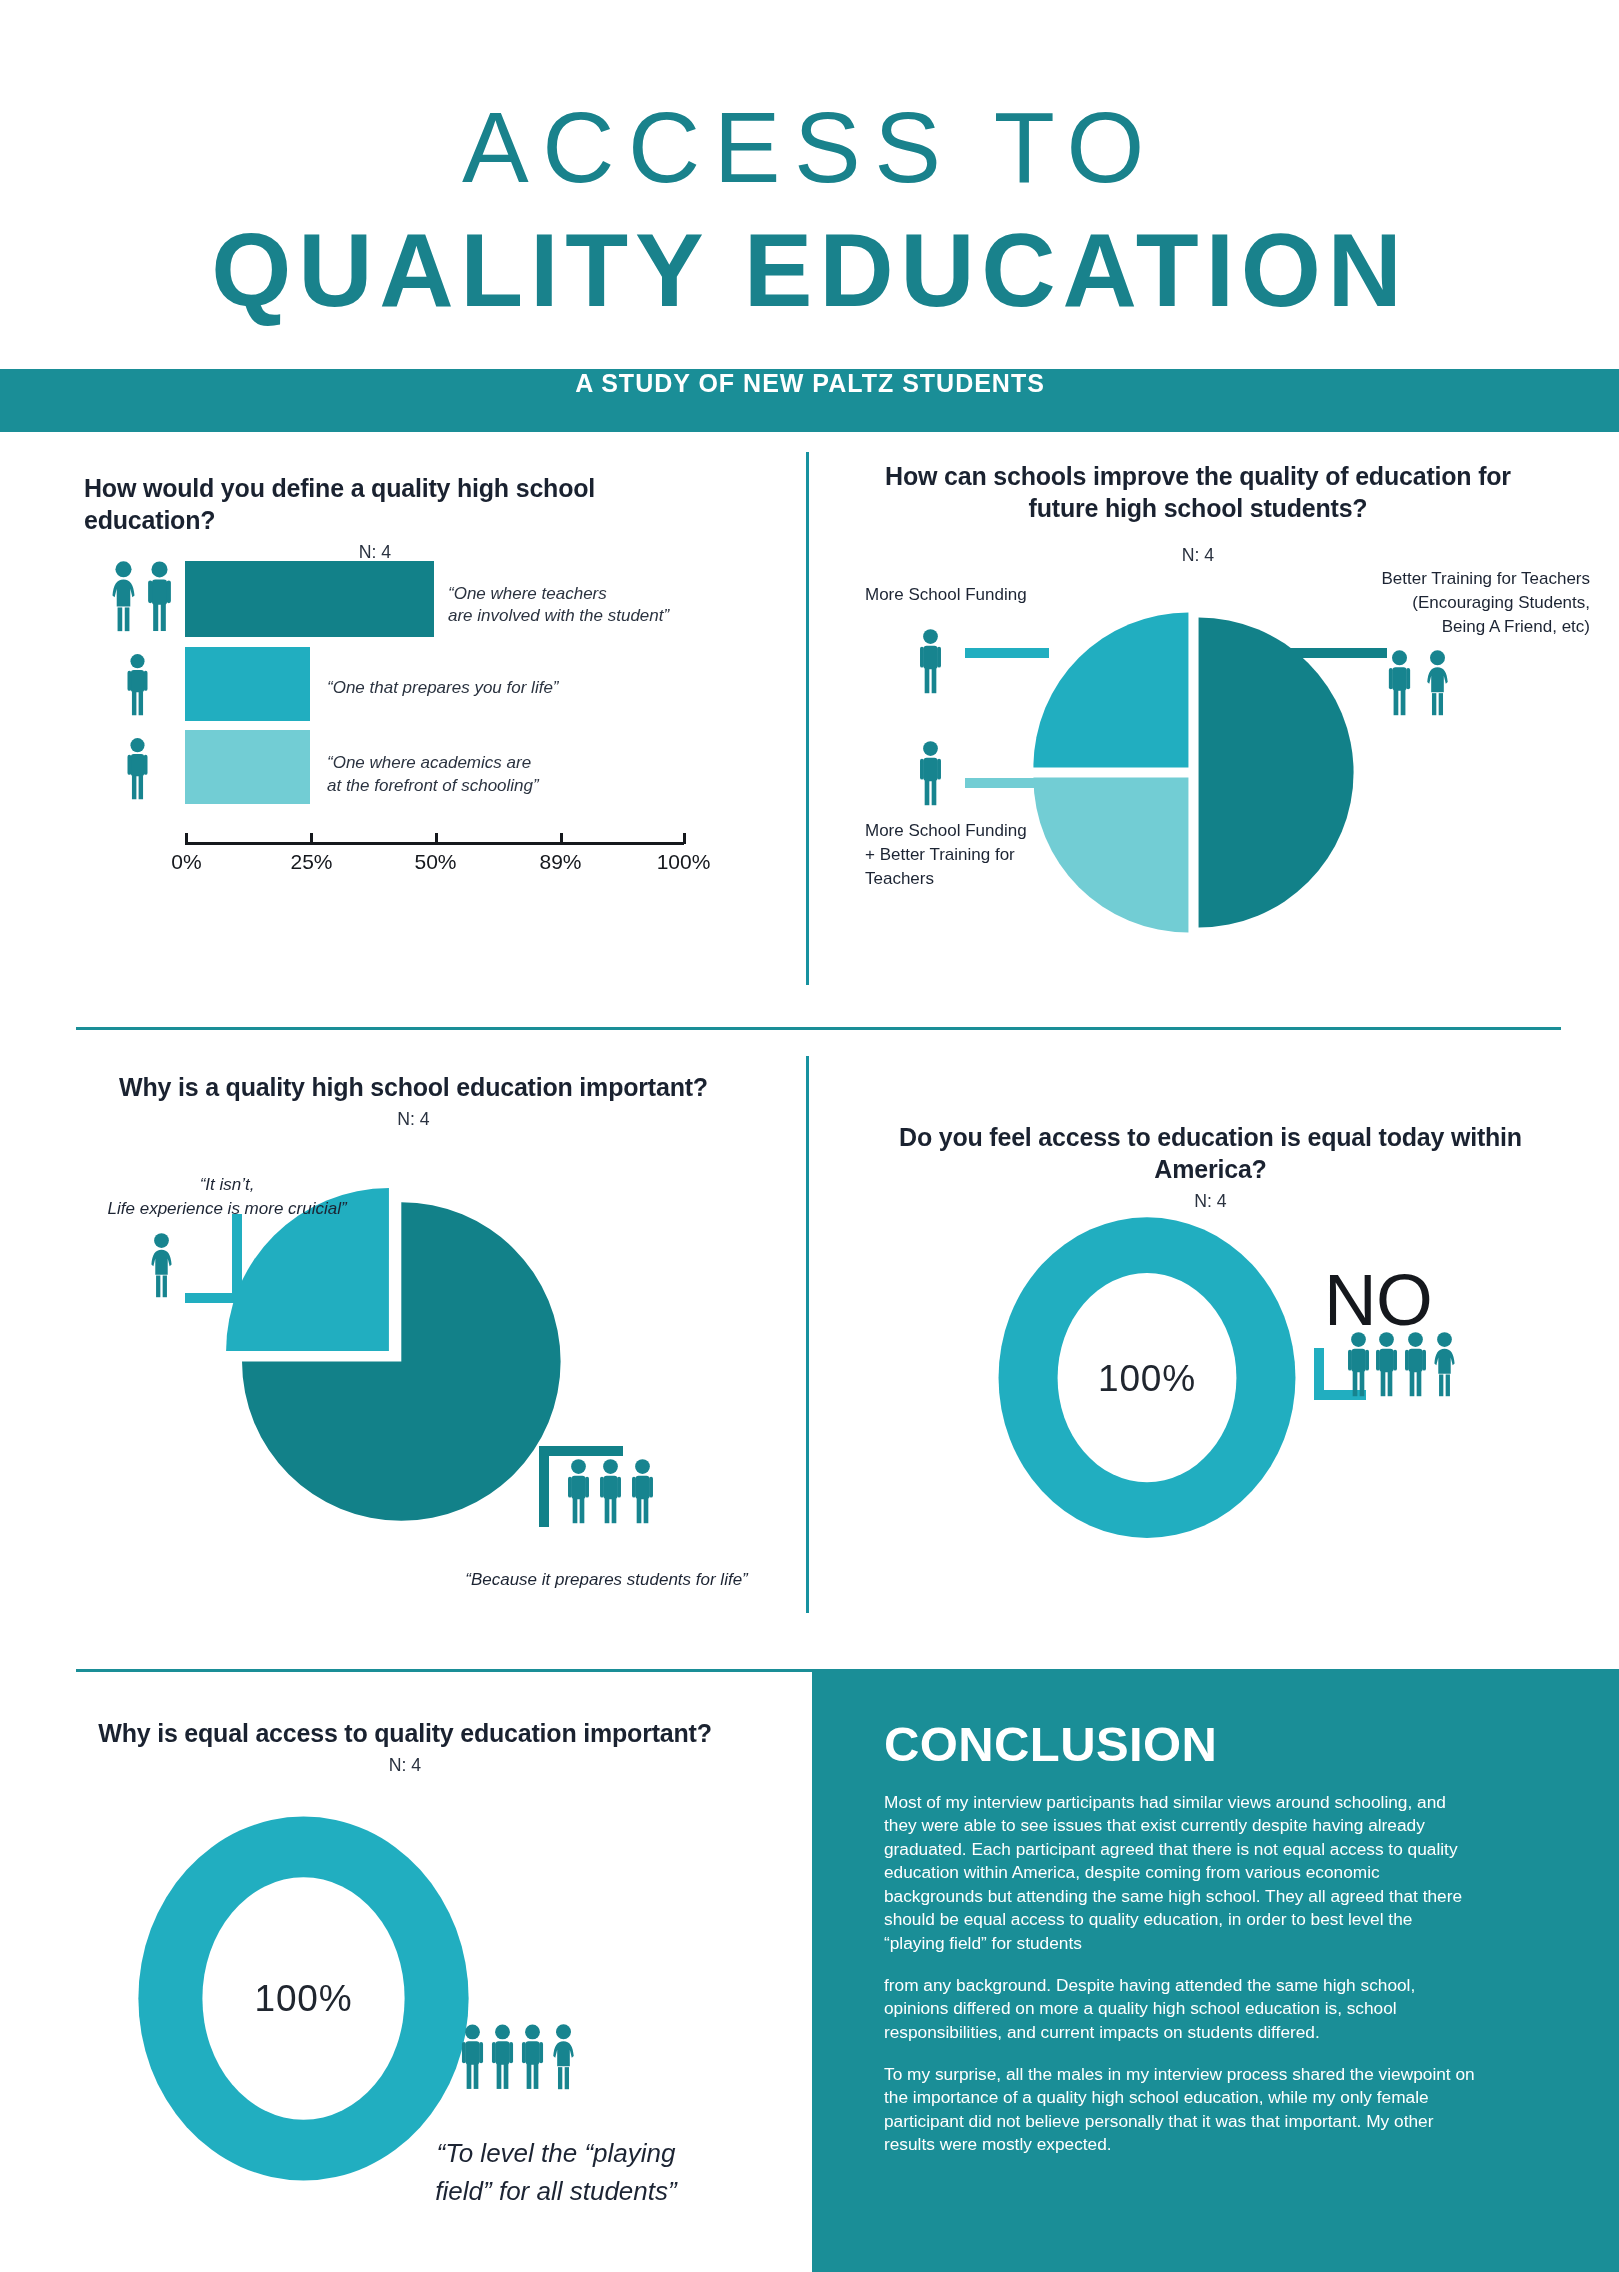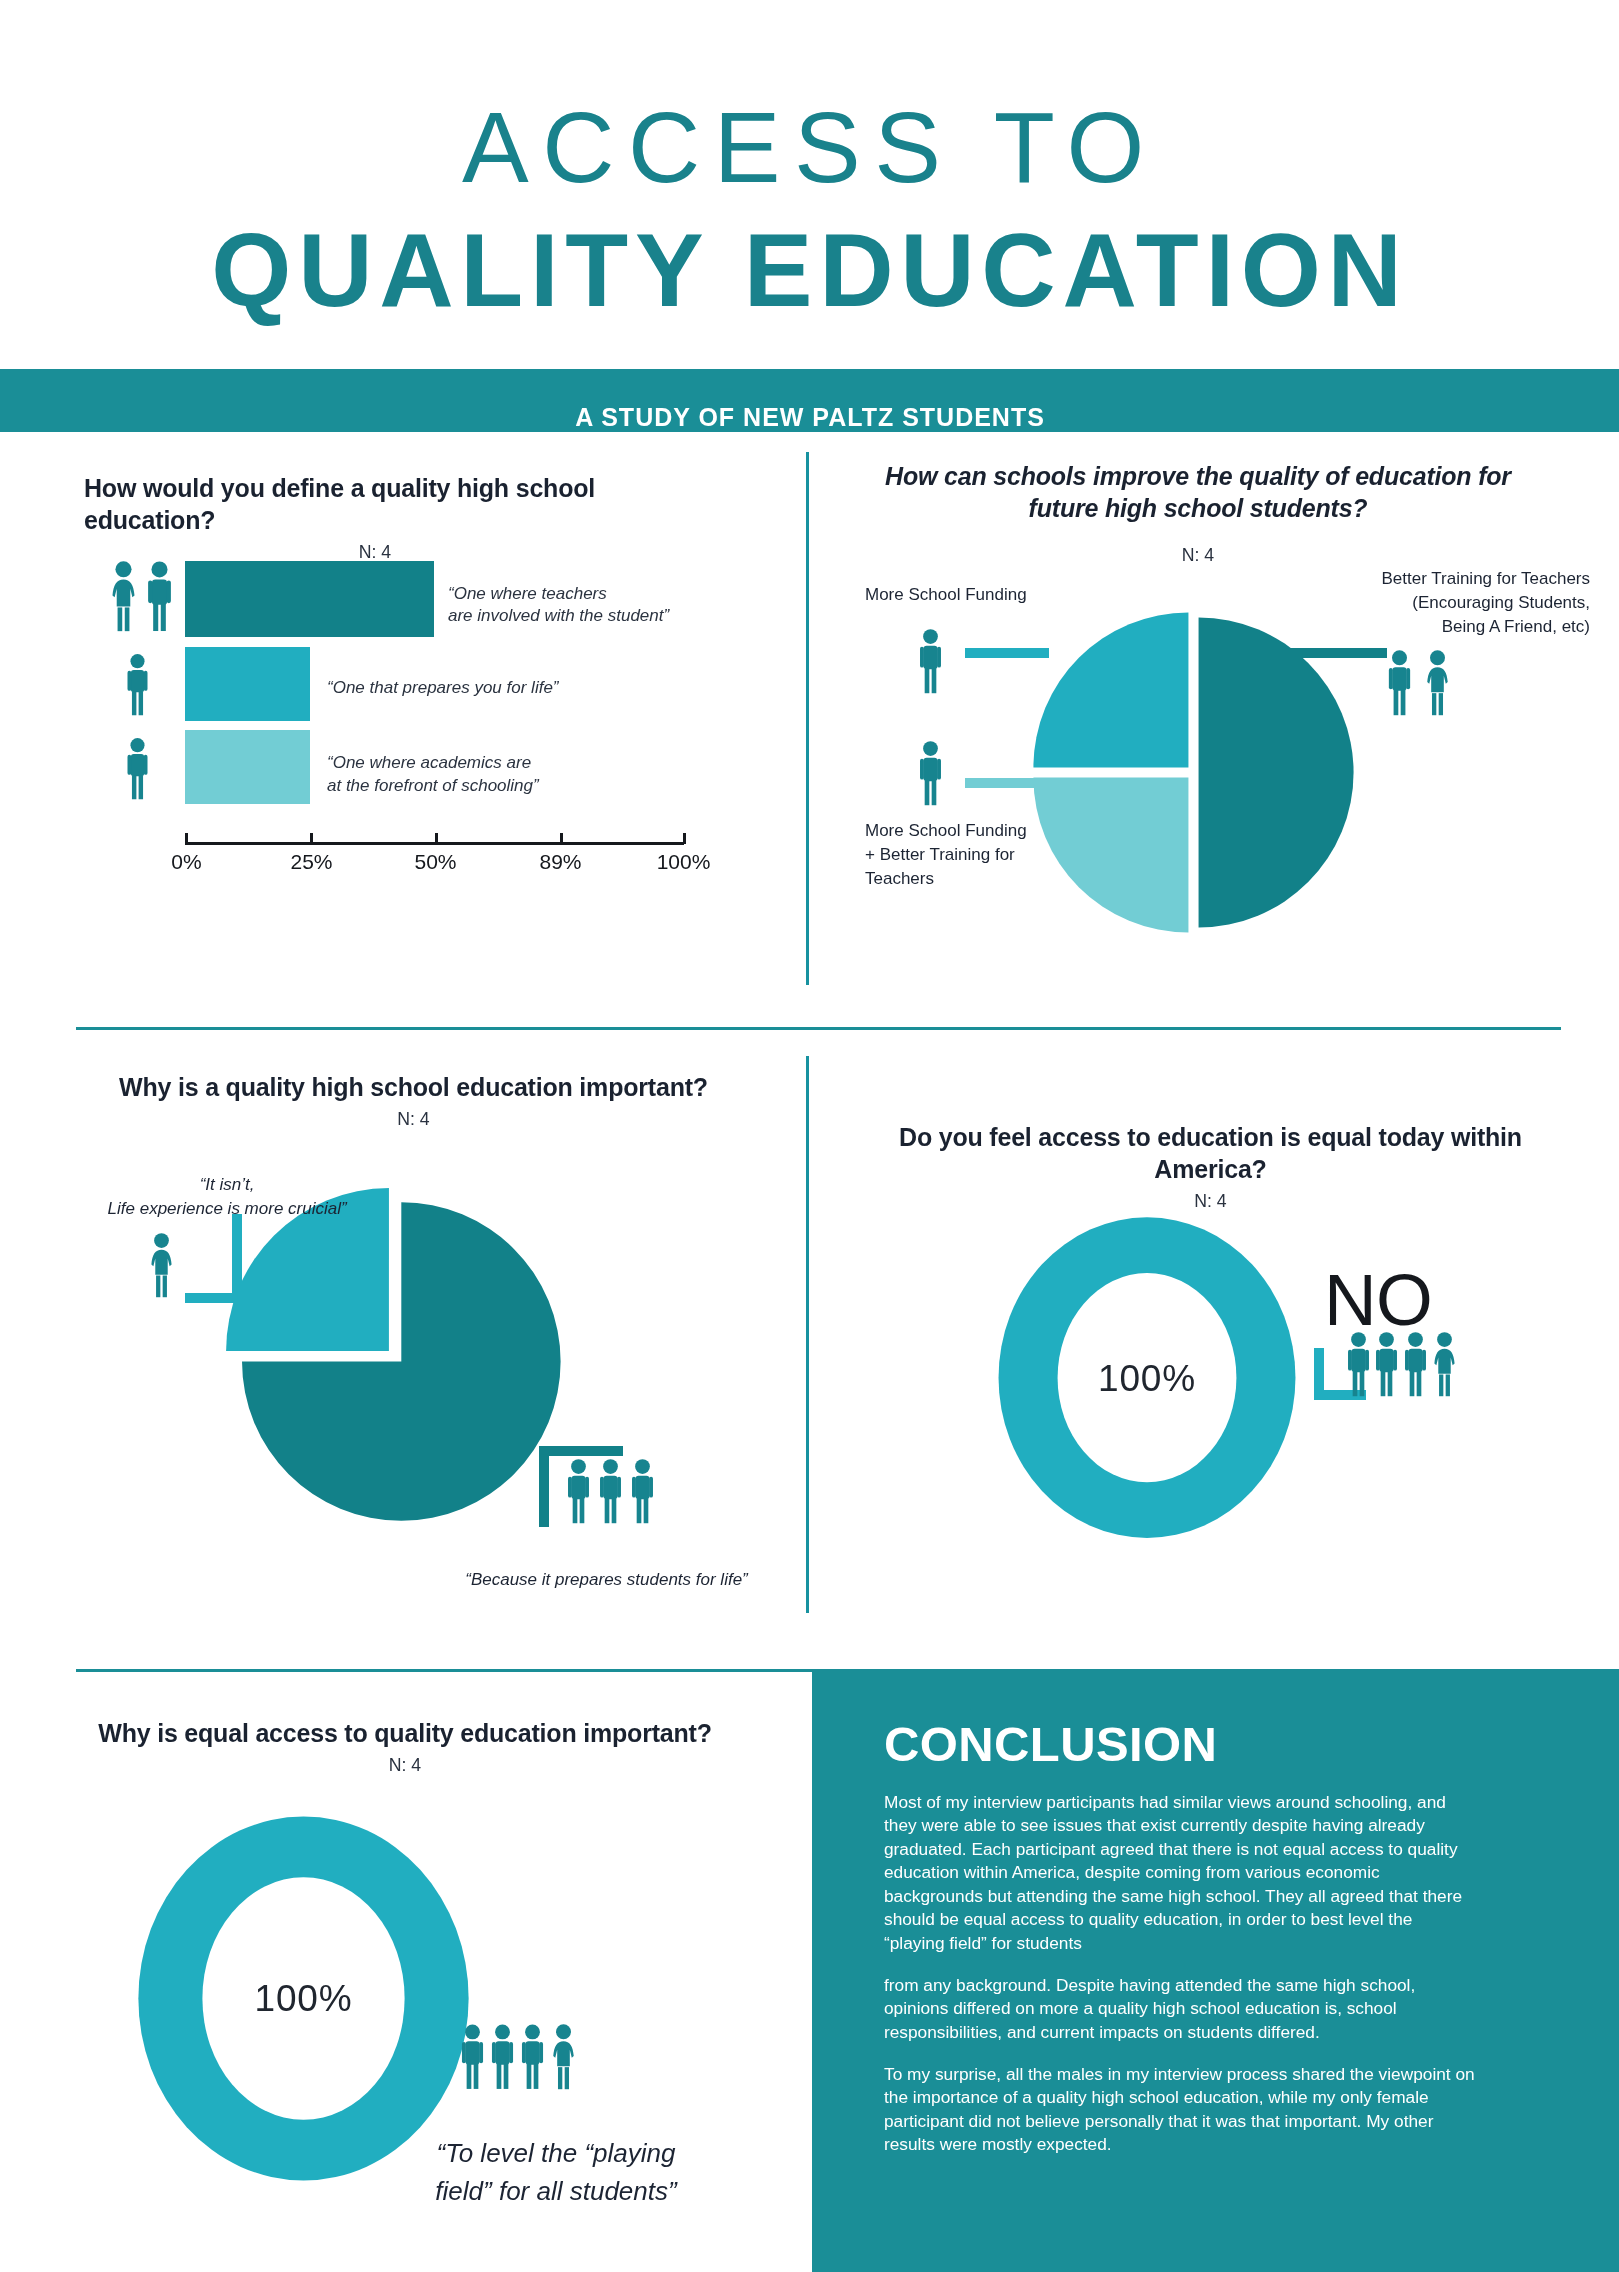--- a/index.html
+++ b/index.html
@@ -17,21 +17,21 @@
     font-size:100px; font-weight:300; letter-spacing:13.5px; color:#19828c;
     font-family:"Liberation Sans", sans-serif; line-height:1;
   }
   .title-line2 {
     position:absolute; left:0; top:219px; width:1620px; text-align:center;
     font-size:103px; font-weight:bold; letter-spacing:6.7px; color:#19828c;
     line-height:1;
   }
   .subtitle-band {
     position:absolute; left:0; top:369px; width:1620px; height:63px;
-    background:#1a8e97; display:flex; align-items:flex-end; justify-content:center;
+    background:#1a8e97; display:flex; align-items:flex-start; justify-content:center;
   }
   .subtitle-band span {
     color:#ffffff; font-size:25px; font-weight:bold; letter-spacing:1px;
   }
 
   
   .vdiv { position:absolute; width:2.5px; background:#1792a0; }
   .hdiv { position:absolute; height:3.4px; background:#1a8e97; }
 
   
@@ -174,21 +174,21 @@
   <div class="tick" style="left:476px; top:280px;"></div>
   <div class="tick" style="left:599px; top:280px;"></div>
   <div class="tick-lab" style="left:56px;  top:297px;">0%</div>
   <div class="tick-lab" style="left:181px; top:297px;">25%</div>
   <div class="tick-lab" style="left:305px; top:297px;">50%</div>
   <div class="tick-lab" style="left:430px; top:297px;">89%</div>
   <div class="tick-lab" style="left:553px; top:297px;">100%</div>
 </div>
 
 <div class="panel" style="left:865px; top:460px; width:700px;">
-  <div class="q-title center" style="width:666px;font-style:italic;">How can schools improve the quality of education for future high school students?</div>
+  <div class="q-title center" style="width:666px;">How can schools improve the quality of education for future high school students?</div>
   <div class="q-n" style="width:666px; margin-top:21px;">N: 4</div>
 </div>
 
 <div class="pie-wrap" style="left:865px; top:591px; width:725px; height:371px;">
   <svg width="337" height="337" viewBox="0 0 200 200" style="position:absolute; left:160px; top:12.7px;">
 
     <path d="M103 8 A92 92 0 0 1 103 192 Z" fill="#128189"></path>
 
     <path d="M97 5 L97 97 L5 97 A92 92 0 0 1 97 5 Z" fill="#21aec0"></path>
 

